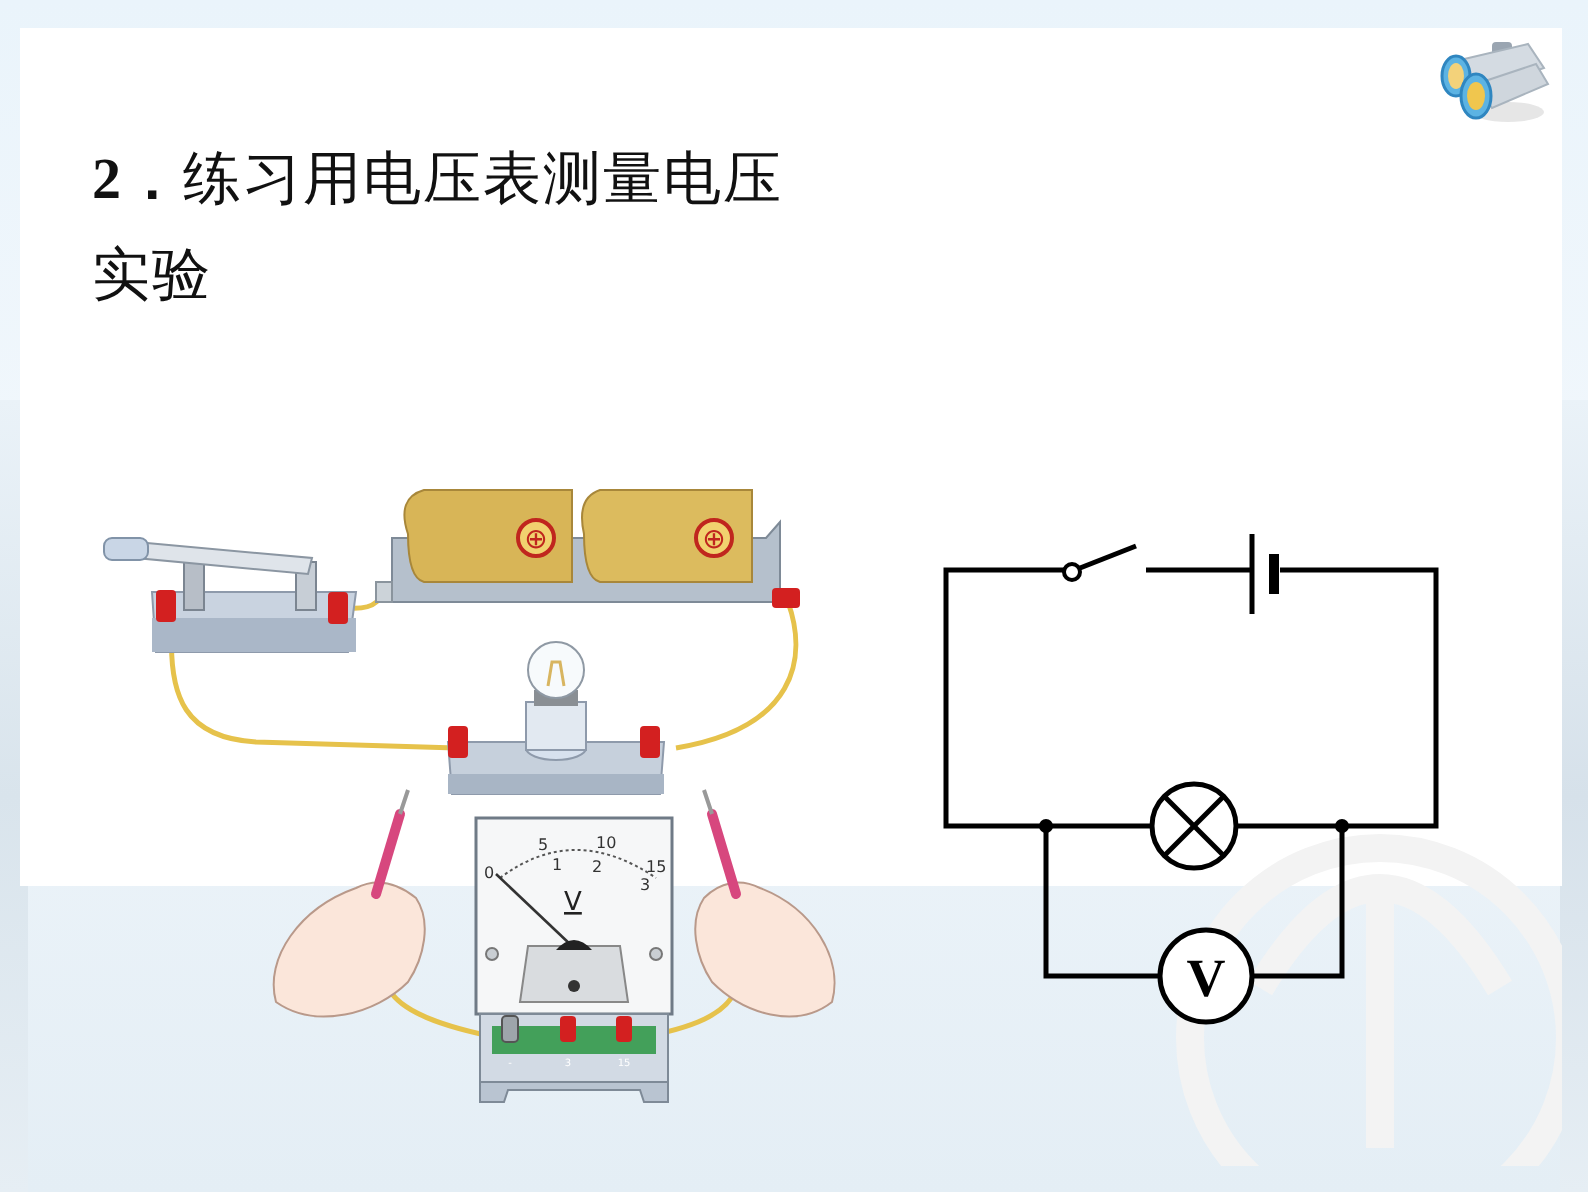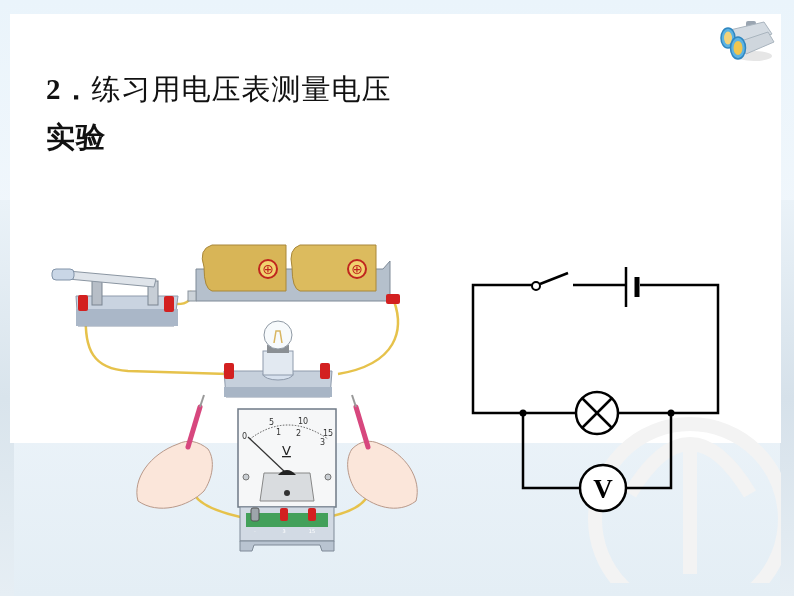--- a/index.html
+++ b/index.html
@@ -21,21 +21,21 @@
       background:#ffffff;
       text-align:center;
     }
     .watermark { position:absolute; left:0; top:0; }
     .title-line {
       position:absolute; color:#111; font-size:29px; letter-spacing:1px;
       white-space:nowrap;
     }
     .title-line b { font-weight:bold; }
     #line1 { left:36px; top:56px; }
-    #line2 { left:36px; top:104px;font-weight:bold; }
+    #line2 { left:36px; top:104px; }
     #line3 { left:106px; top:144px; }
     svg { position:absolute; }
   </style>
 </head>
 <body>
 
 <div class="bg-left"></div>
 <div class="bg-right"></div>
 
 <div class="slide">

